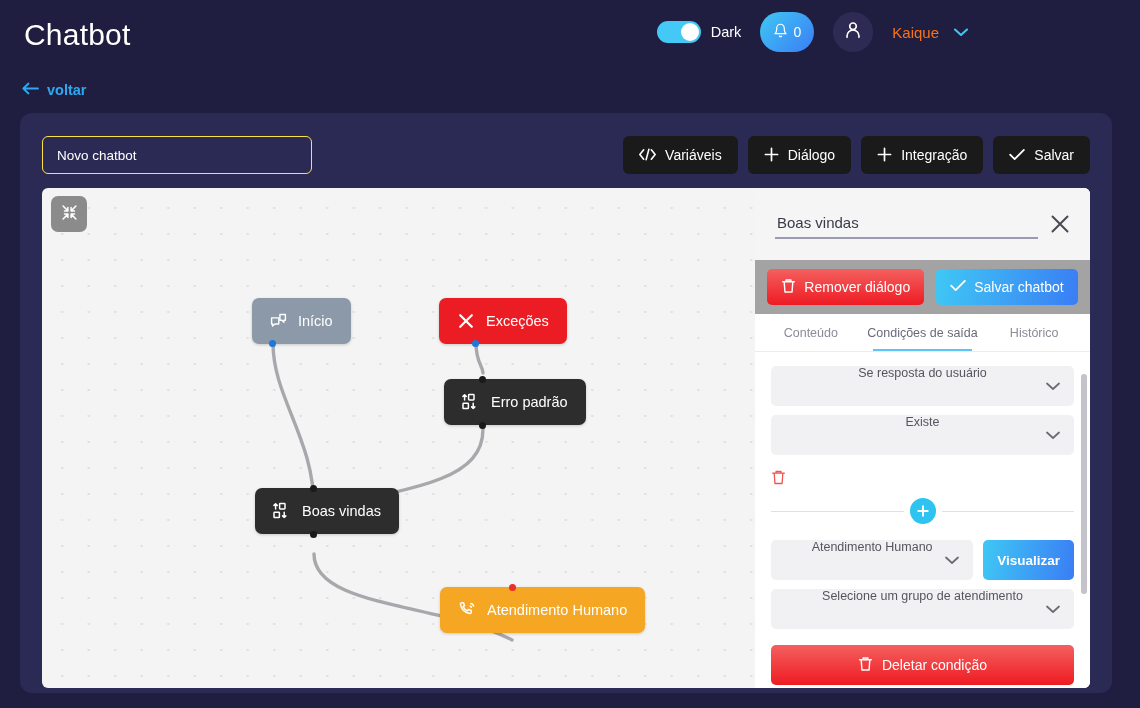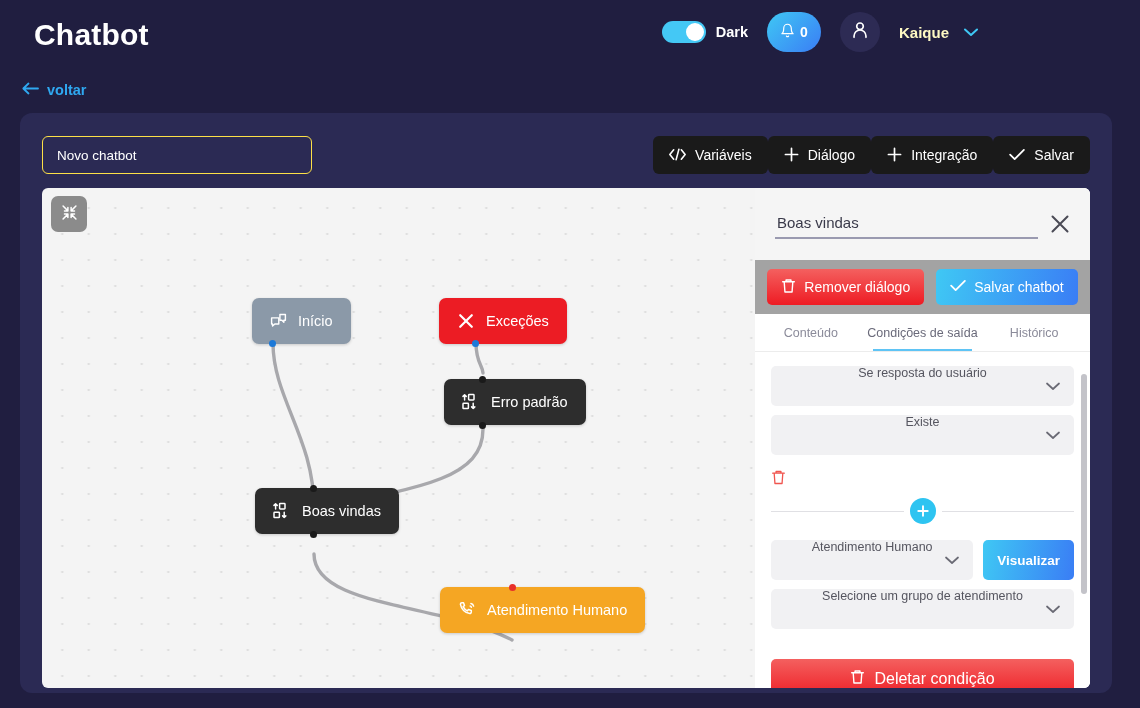--- a/index.html
+++ b/index.html
@@ -5,21 +5,21 @@
   * { box-sizing: border-box; margin: 0; padding: 0; }
   html, body {
     width: 1140px; height: 708px;
     background: #201e40;
     font-family: "Liberation Sans", sans-serif;
     overflow: hidden;
   }
 
   
   #app-header {
-    position: absolute; left: 12px; top: 0; width: 984px; height: 72px; font-weight: bold;
+    position: absolute; left: 2px; top: 0; width: 984px; height: 72px;
   }
   #app-title {
     position: absolute; left: 22px; top: 18px;
     font-size: 30px; color: #ffffff; letter-spacing: .2px;
   }
   #header-right {
     position: absolute; right: 18px; top: 12px;
     display: flex; align-items: center; gap: 19px;
   }
   .toggle-wrap { display: flex; align-items: center; gap: 10px; }
@@ -36,21 +36,21 @@
     height: 40px; min-width: 54px; border-radius: 20px;
     background: linear-gradient(135deg,#3fc8f4 0%,#3a7df5 100%);
     display: flex; align-items: center; justify-content: center; gap: 5px;
     color: #fff; font-size: 14px; cursor: pointer; padding: 0 12px;
   }
   .avatar {
     width: 40px; height: 40px; border-radius: 50%;
     background: #2d2b54; display: flex; align-items: center; justify-content: center;
     cursor: pointer;
   }
-  .user-name { color: #fef9c3; font-size: 15px; }
+  .user-name { color: #f97316; font-size: 15px; }
   .chev-hdr { color: #3fc8f4; font-size: 13px; margin-left: -4px; }
 
   #back-link {
     position: absolute; left: 22px; top: 82px;
     display: flex; align-items: center; gap: 8px;
     color: #2fa8f0; font-size: 14.5px; font-weight: bold; cursor: pointer;
   }
 
   
   #editor-card {
@@ -62,21 +62,21 @@
   
   #name-input {
     position: absolute; left: 22px; top: 23px;
     width: 270px; height: 38px; border-radius: 6px;
     border: 1px solid #fde047; background: transparent;
     color: #fff; font-size: 13.5px; padding: 0 14px;
     font-family: "Liberation Sans", sans-serif;
   }
   #toolbar-actions {
     position: absolute; right: 22px; top: 23px;
-    display: flex; 
+    display: flex; gap: 10px;
   }
   .tb-btn {
     height: 38px; border-radius: 6px; background: #1a1a1a;
     color: #fff; font-size: 14px; display: flex; align-items: center;
     gap: 9px; padding: 0 16px; cursor: pointer; border: none;
     font-family: "Liberation Sans", sans-serif; white-space: nowrap;
   }
   .tb-btn .g { font-size: 15px; line-height: 1; }
 
   
@@ -183,22 +183,22 @@
   }
   #add-divider .line { flex: 1; height: 1px; background: #e0e0e4; }
   #add-condition-btn {
     width: 26px; height: 26px; border-radius: 50%; background: #2ec4f1;
     color: #fff; display: flex; align-items: center; justify-content: center;
     font-size: 17px; cursor: pointer; margin: 0 6px; line-height: 1;
   }
   #delete-condition-btn {
     width: 100%; height: 40px; border-radius: 5px; border: none;
     background: linear-gradient(180deg,#f4605f 0%,#ee1b23 100%);
-    color: #fff; font-size: 16px; display: flex; align-items: center;
-    justify-content: center; gap: 9px; cursor: pointer; margin-top: 30px;
+    color: #fff; font-size: 14px; display: flex; align-items: center;
+    justify-content: center; gap: 9px; cursor: pointer; margin-top: 16px;
     font-family: "Liberation Sans", sans-serif;
   }
   #panel-scroll-track {
     position: absolute; right: 3px; top: 22px; width: 6px; height: 220px;
     border-radius: 3px; background: #c3c3c9; cursor: pointer;
   }
 </style>
 </head>
 <body>
 

